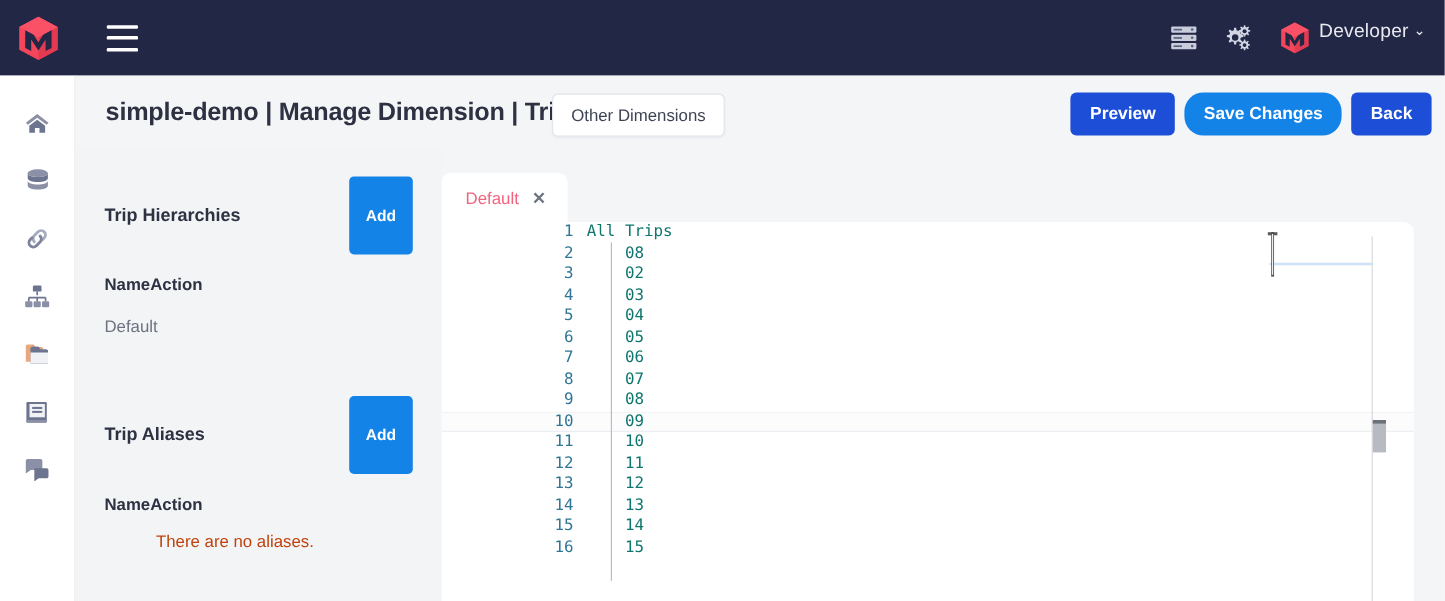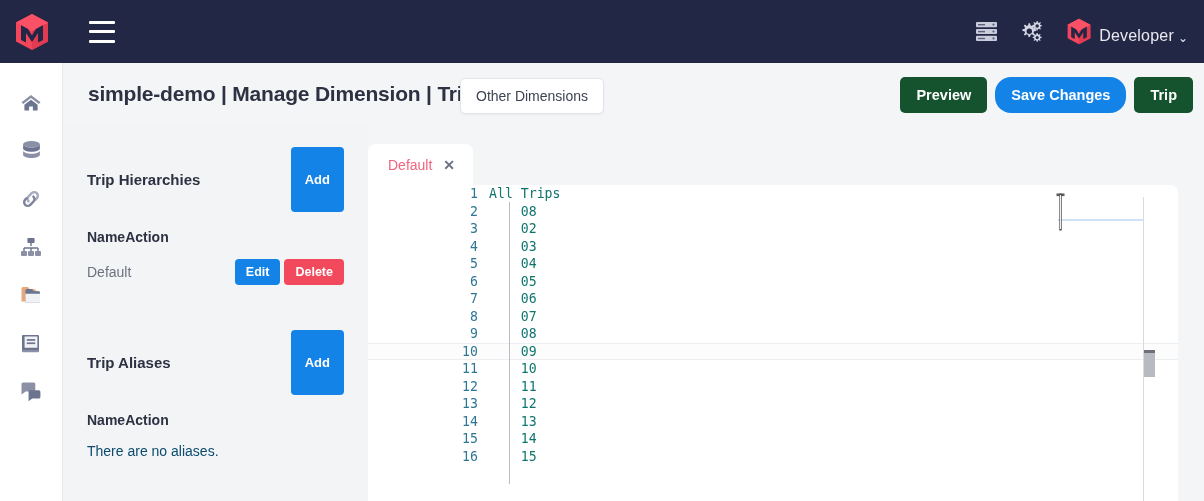--- a/index.html
+++ b/index.html
@@ -15,21 +15,21 @@
     position: absolute; left: 0; top: 0; width: 1204px; height: 63px;
     background: #222746; display: flex; align-items: center;
   }
   .logo-box { width: 63px; height: 63px; display: flex; align-items: center; justify-content: center; }
   .hamburger { margin-left: 26px; width: 26px; height: 22px; display: flex;
     flex-direction: column; justify-content: space-between; cursor: pointer; }
   .hamburger i { display: block; height: 3px; background: #ffffff; border-radius: 1px; }
   .nav-spacer { flex: 1; }
   .nav-icon { width: 44px; height: 40px; display: flex; align-items: center; justify-content: center;
     cursor: pointer; }
-  .user-box { display: flex; align-items: flex-end; gap: 7px; margin-left: 14px; margin-right: 16px; cursor: pointer; }
+  .user-box { display: flex; align-items: flex-start; gap: 7px; margin-left: 14px; margin-right: 16px; cursor: pointer; }
   .user-name { color: #e8e9ef; font-size: 16px; letter-spacing: .2px; }
   .chev { color: #e8e9ef; font-size: 12px; margin-left: -3px; }
 
   
   .rail {
     position: absolute; left: 0; top: 63px; width: 63px; height: 438px;
     background: #ffffff; border-right: 1px solid #e6e8ec;
     display: flex; flex-direction: column; align-items: center; padding-top: 16px;
   }
   .rail-item { width: 46px; height: 48px; display: flex; align-items: center; justify-content: center;
@@ -45,21 +45,21 @@
   }
   .btn-otherdim {
     position: absolute; left: 397px; top: 15px;
     background: #ffffff; border: 1px solid #e3e5ea; border-radius: 5px;
     padding: 9px 15px; font-size: 14px; color: #3e4353; cursor: pointer;
     box-shadow: 0 1px 2px rgba(20,25,60,.05);
   }
   .head-actions { position: absolute; right: 11px; top: 14px; display: flex; gap: 8px; }
   .btn { border: none; border-radius: 5px; font-size: 14.5px; font-weight: 700;
     color: #ffffff; padding: 10px 16px; cursor: pointer; font-family: inherit; }
-  .btn-dark { background: #14532d; }
+  .btn-dark { background: #1d4ed8; }
   .btn-blue { background: #1383e8; border-radius: 16px; }
 
   
   .left-panel {
     position: absolute; left: 0; top: 62px; width: 305px; height: 376px;
     background: #f2f4f6;
   }
   .panel-sec { padding: 0 24px; }
   .sec-head { display: flex; align-items: center; justify-content: space-between; }
   .sec-title { font-size: 15px; font-weight: 700; color: #2d3142; }
@@ -68,21 +68,21 @@
   .tbl { width: 100%; margin-top: 17px; }
   .tbl-head { display: flex; justify-content: flex-start; font-size: 14px;
     font-weight: 700; color: #2d3142; }
   .tbl-row { display: flex; justify-content: space-between; align-items: center; margin-top: 13px; min-height: 27px; }
   .cell-name { font-size: 14px; color: #6d7280; }
   .row-actions { display: flex; gap: 4px; }
   .btn-edit { background: #1383e8; color: #fff; border: none; border-radius: 4px;
     font-size: 12.5px; font-weight: 700; padding: 6px 11px; cursor: pointer; font-family: inherit; }
   .btn-del { background: #f2495c; color: #fff; border: none; border-radius: 4px;
     font-size: 12.5px; font-weight: 700; padding: 6px 11px; cursor: pointer; font-family: inherit; }
-  .empty-note { font-size: 14px; color: #0c4a6e; margin-top: 15px; }
+  .empty-note { font-size: 14px; color: #c2410c; margin-top: 15px; margin-left: 43px; }
 
   
   .editor-wrap { position: absolute; left: 305px; top: 62px; width: 836px; height: 376px; }
   .tabbar { position: absolute; left: 0; top: 12px; height: 48px; display: flex; align-items: flex-end; }
   .tab {
     background: #ffffff; border-radius: 8px 8px 0 0; padding: 13px 18px 12px 20px;
     display: flex; align-items: center; gap: 11px; cursor: pointer;
   }
   .tab-label { font-size: 14px; color: #f2637e; }
   .tab-close { font-size: 14px; color: #6b7280; font-weight: 700; cursor: pointer; line-height: 1; }
@@ -237,42 +237,38 @@
 
   <div class="page">
 
     <div class="page-head">
       <div class="page-title">simple-demo | Manage Dimension | Trip</div>
       <button class="btn-otherdim">Other Dimensions</button>
 
       <div class="head-actions">
         <button class="btn btn-dark">Preview</button>
         <button class="btn btn-blue">Save Changes</button>
-        <button class="btn btn-dark">Trip</button>
+        <button class="btn btn-dark">Back</button>
       </div>
     </div>
 
     <div class="left-panel">
 
       <div class="panel-sec" style="padding-top:22px;">
         <div class="sec-head">
           <span class="sec-title">Trip Hierarchies</span>
           <button class="btn-add">Add</button>
         </div>
         <div class="tbl">
           <div class="tbl-head">
             <span>Name</span>
             <span>Action</span>
           </div>
           <div class="tbl-row">
             <span class="cell-name">Default</span>
-            <span class="row-actions">
-              <button class="btn-edit">Edit</button>
-              <button class="btn-del">Delete</button>
-            </span>
           </div>
         </div>
       </div>
 
       <div class="panel-sec" style="padding-top:45px;">
         <div class="sec-head">
           <span class="sec-title">Trip Aliases</span>
           <button class="btn-add">Add</button>
         </div>
         <div class="tbl">

